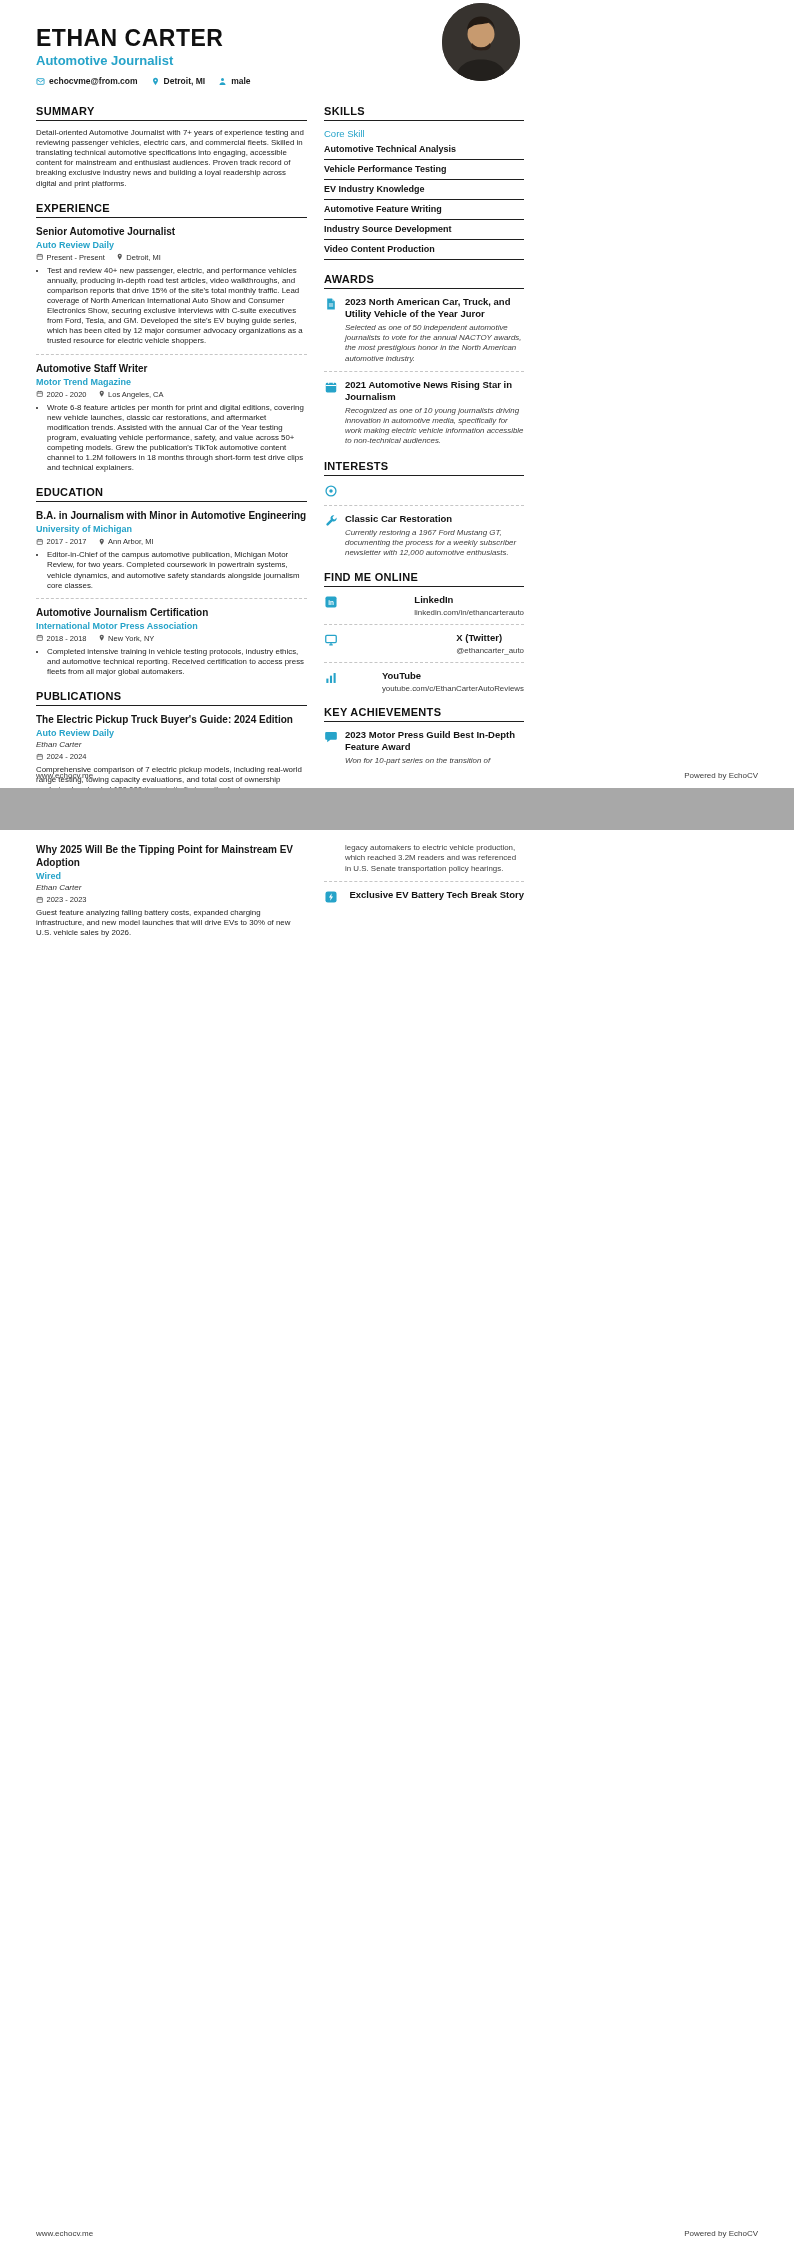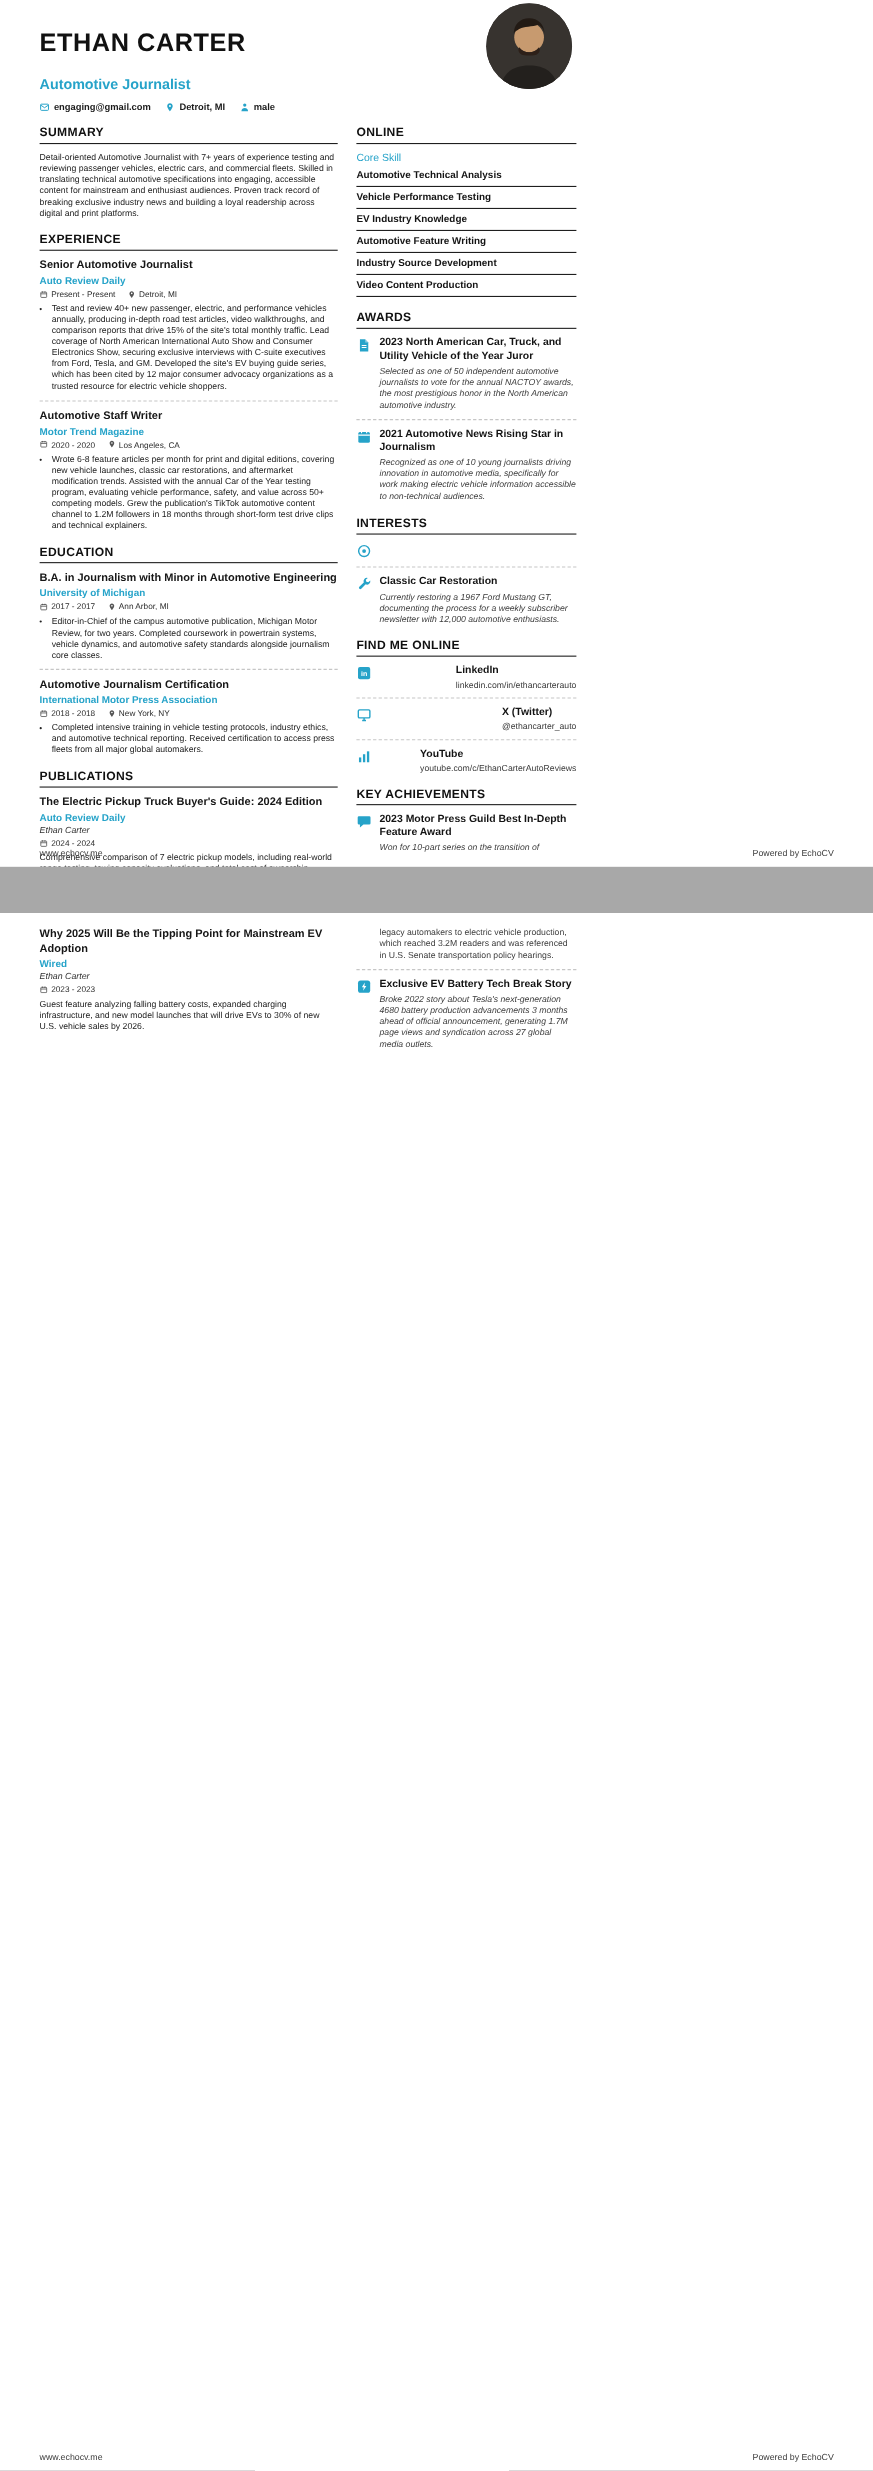--- a/index.html
+++ b/index.html
@@ -12,21 +12,21 @@
   }
   .page{ width:794px; background:#fff; position:relative; overflow:hidden; }
   .page-1{ height:788px; }
   .page-2{ height:1416px; margin-top:42px; }
   .resume{ width:488px; margin-left:36px; }
   .page-2 .resume{ padding-top:0; }
 
   
   .rheader{ position:relative; padding-top:26px; min-height:92px; }
   .cand-name{ margin:0; font-size:23px; font-weight:800; letter-spacing:.5px; color:#111; line-height:1.05; }
-  .job-title{ margin-top:19px; font-size:13px; font-weight:700; color:var(--accent); }
+  .job-title{ margin-top:3px; font-size:13px; font-weight:700; color:var(--accent); }
   .contact-row{ margin-top:8px; display:flex; gap:13px; align-items:center; font-size:8.5px; font-weight:700; color:#1b1b1b; }
   .contact-item{ display:inline-flex; gap:4px; align-items:center; }
   .cicon{ display:inline-flex; width:9px; height:9px; color:var(--accent); }
   .cicon svg{ width:100%; height:100%; }
   .avatar{ position:absolute; top:3px; right:4px; width:78px; height:78px; border-radius:50%; overflow:hidden; background:#2c2a28; }
   .avatar svg{ width:100%; height:100%; display:block; }
 
   
   .columns{ display:flex; gap:17px; margin-top:13px; align-items:flex-start; }
   .col-left{ width:271px; flex:none; }
@@ -73,21 +73,21 @@
       <h1 class="cand-name">ETHAN CARTER</h1>
       <div class="job-title">Automotive Journalist</div>
       <div class="contact-row">
         <span class="contact-item">
           <span class="cicon">
               <svg viewBox="0 0 24 24" fill="none" stroke="currentColor" stroke-width="2.4">
                 <rect x="2.5" y="4.5" width="19" height="15" rx="2"></rect>
                 <path d="M3 7l9 6.2L21 7"></path>
               </svg>
             </span>
-          <span>engaging@gmail.com</span>
+          <span>echocvme@from.com</span>
         </span>
         <span class="contact-item">
           <span class="cicon">
               <svg viewBox="0 0 24 24" fill="currentColor">
                 <path d="M12 2.2c-3.7 0-6.7 3-6.7 6.7 0 4.8 6.7 12.9 6.7 12.9s6.7-8.1 6.7-12.9c0-3.7-3-6.7-6.7-6.7zm0 9a2.4 2.4 0 1 1 0-4.8 2.4 2.4 0 0 1 0 4.8z"></path>
               </svg>
             </span>
           <span>Detroit, MI</span>
         </span>
         <span class="contact-item">
@@ -258,21 +258,21 @@
               </span>
             </div>
             <p class="para">Comprehensive comparison of 7 electric pickup models, including real-world range testing, towing capacity evaluations, and total cost of ownership analysis, downloaded 120,000 times in its first month of release.</p>
           </div>
         </section>
       </div>
 
       <div class="col-right">
 
         <section>
-          <h2 class="shead">ONLINE</h2>
+          <h2 class="shead">SKILLS</h2>
           <div class="skill-group-label">Core Skill</div>
           <div class="skill-item">Automotive Technical Analysis</div>
           <div class="skill-item">Vehicle Performance Testing</div>
           <div class="skill-item">EV Industry Knowledge</div>
           <div class="skill-item">Automotive Feature Writing</div>
           <div class="skill-item">Industry Source Development</div>
           <div class="skill-item">Video Content Production</div>
         </section>
 
         <section>
@@ -407,21 +407,20 @@
       <div class="col-right">
         <div class="cont-desc">legacy automakers to electric vehicle production, which reached 3.2M readers and was referenced in U.S. Senate transportation policy hearings.</div>
         <div class="sep"></div>
         <div class="ritem">
           <span class="ric"><svg viewBox="0 0 24 24">
                 <rect x="2.5" y="2.5" width="19" height="19" rx="4" fill="currentColor"></rect>
                 <path d="M13.2 5.5L8.5 13h3l-1 5.5L15.5 11h-3z" fill="#fff"></path>
               </svg></span>
           <div class="ritem-body">
             <div class="ritem-title">Exclusive EV Battery Tech Break Story</div>
-            <div class="ritem-desc">Broke 2022 story about Tesla's next-generation 4680 battery production advancements 3 months ahead of official announcement, generating 1.7M page views and syndication across 27 global media outlets.</div>
           </div>
         </div>
       </div>
     </div>
   </div>
 
   <footer class="pfooter">
     <span>www.echocv.me</span>
     <span>Powered by EchoCV</span>
   </footer>

